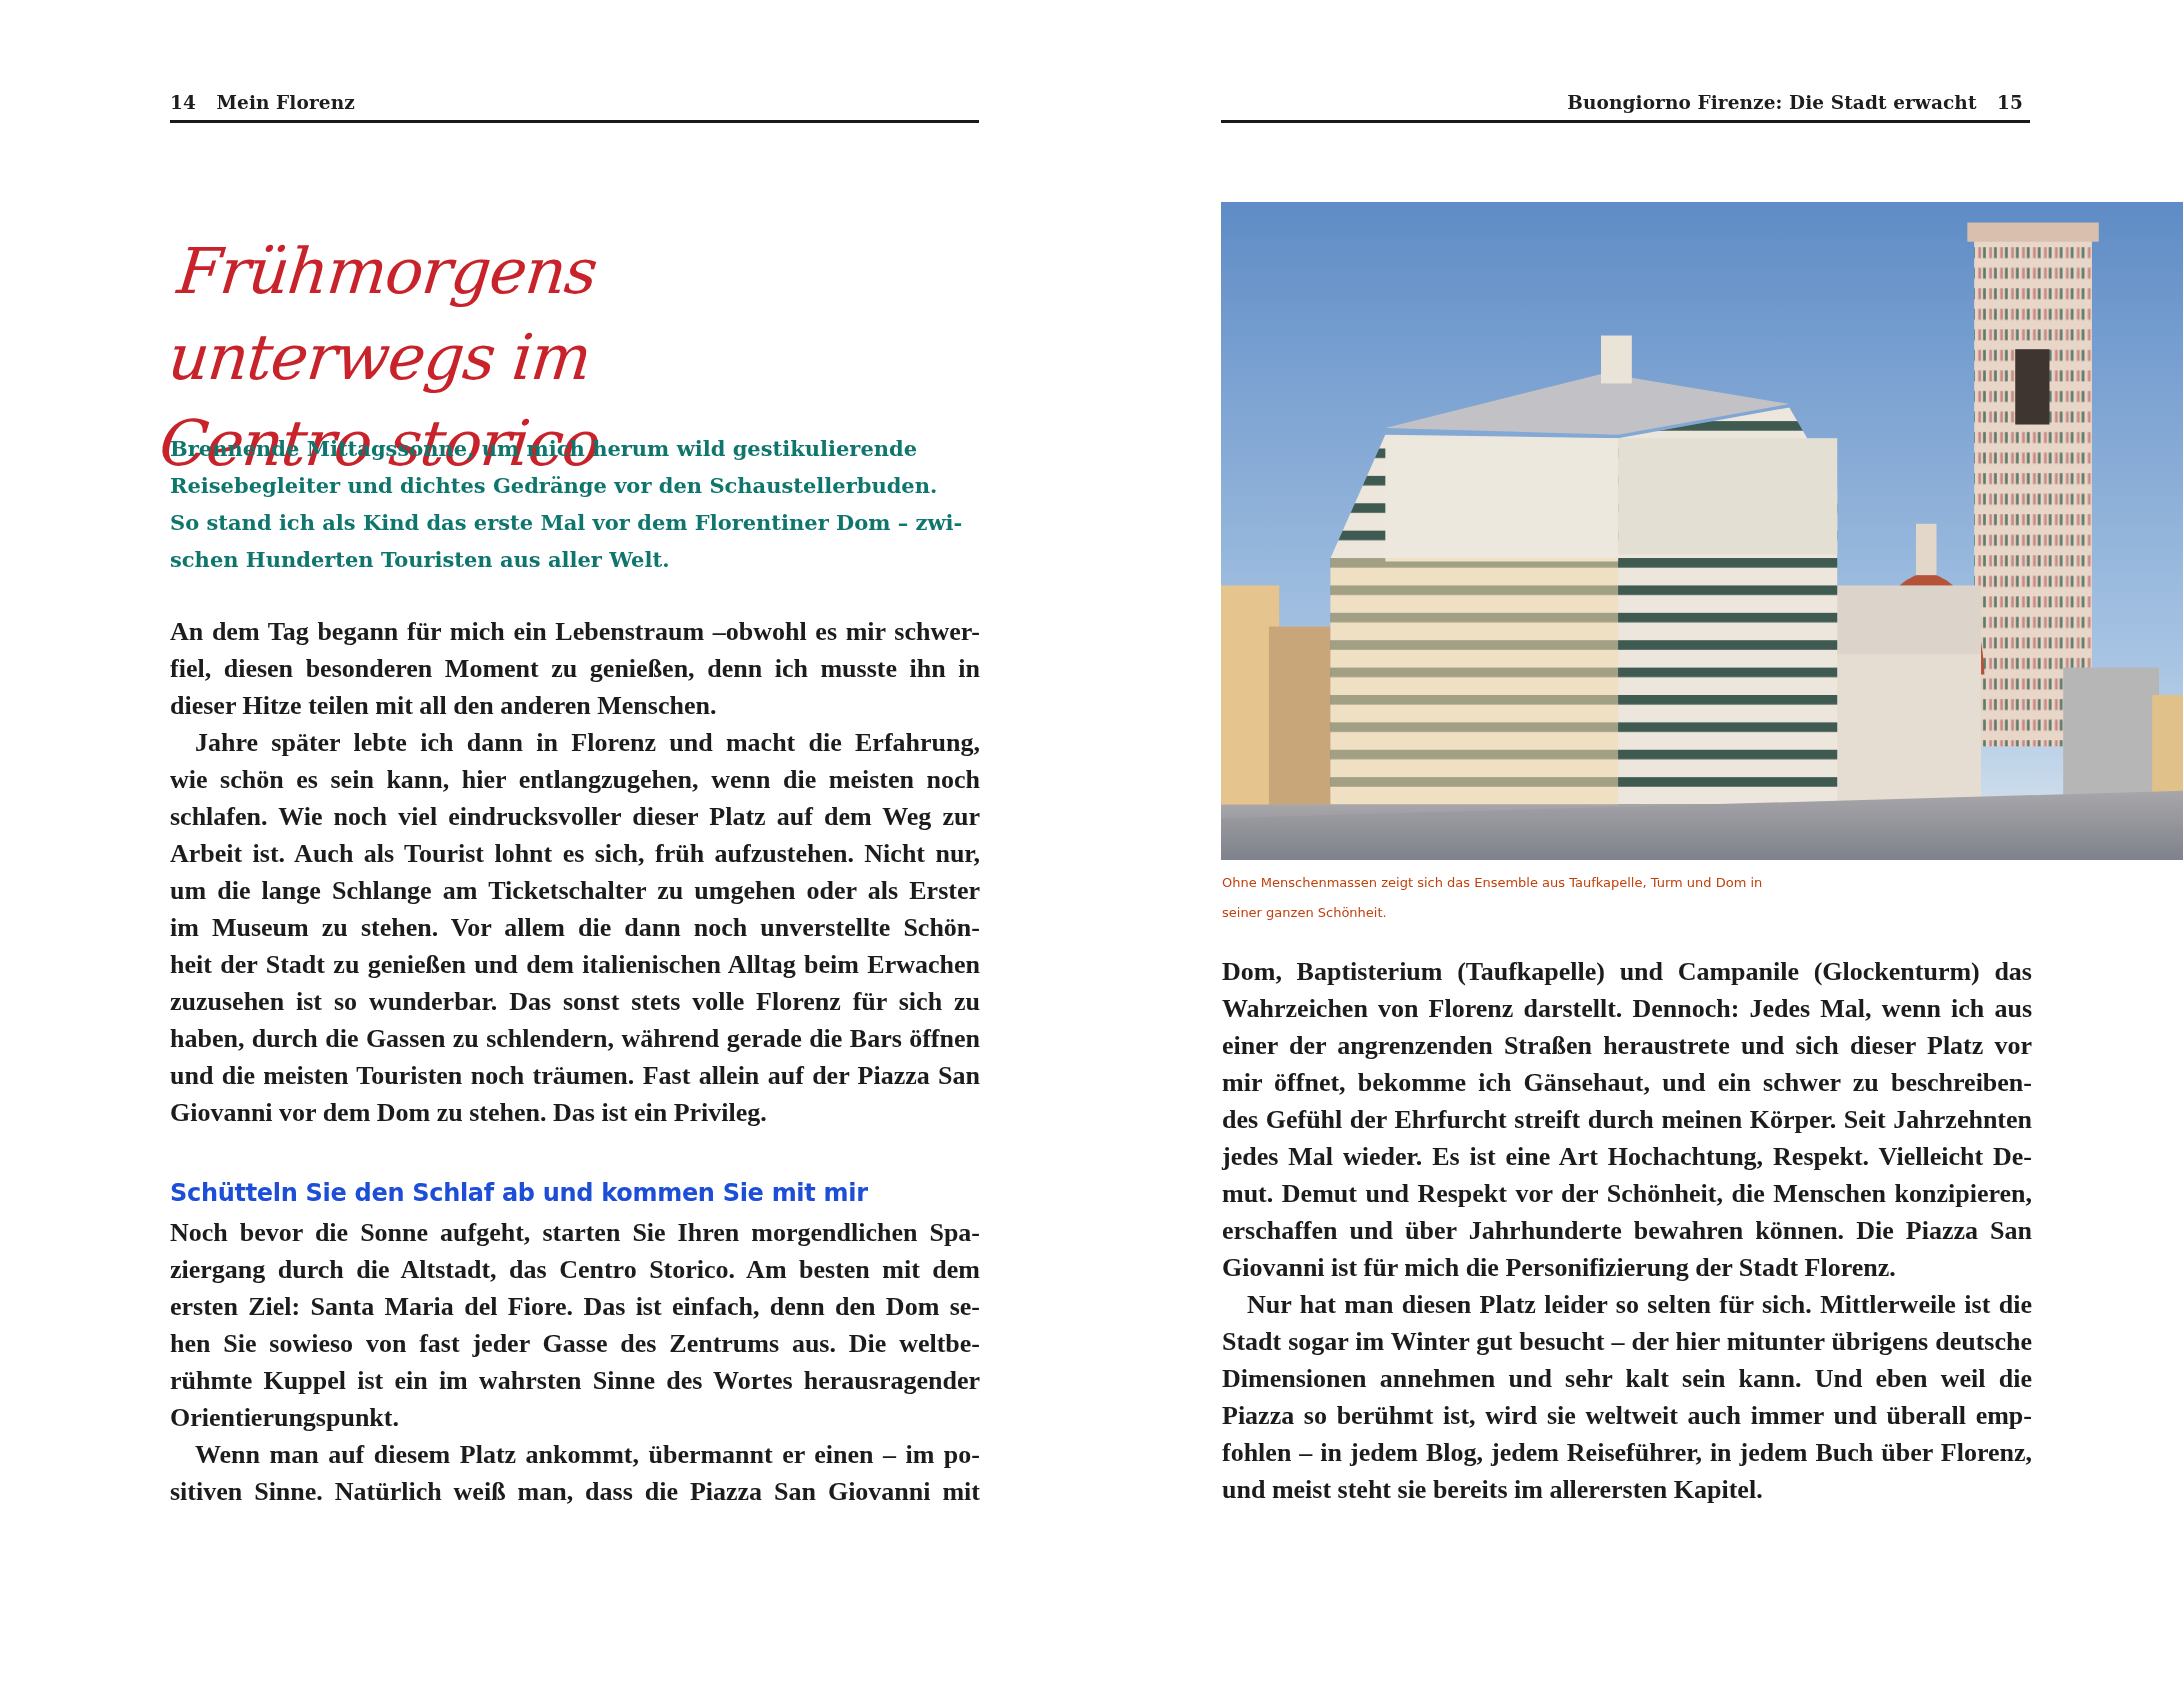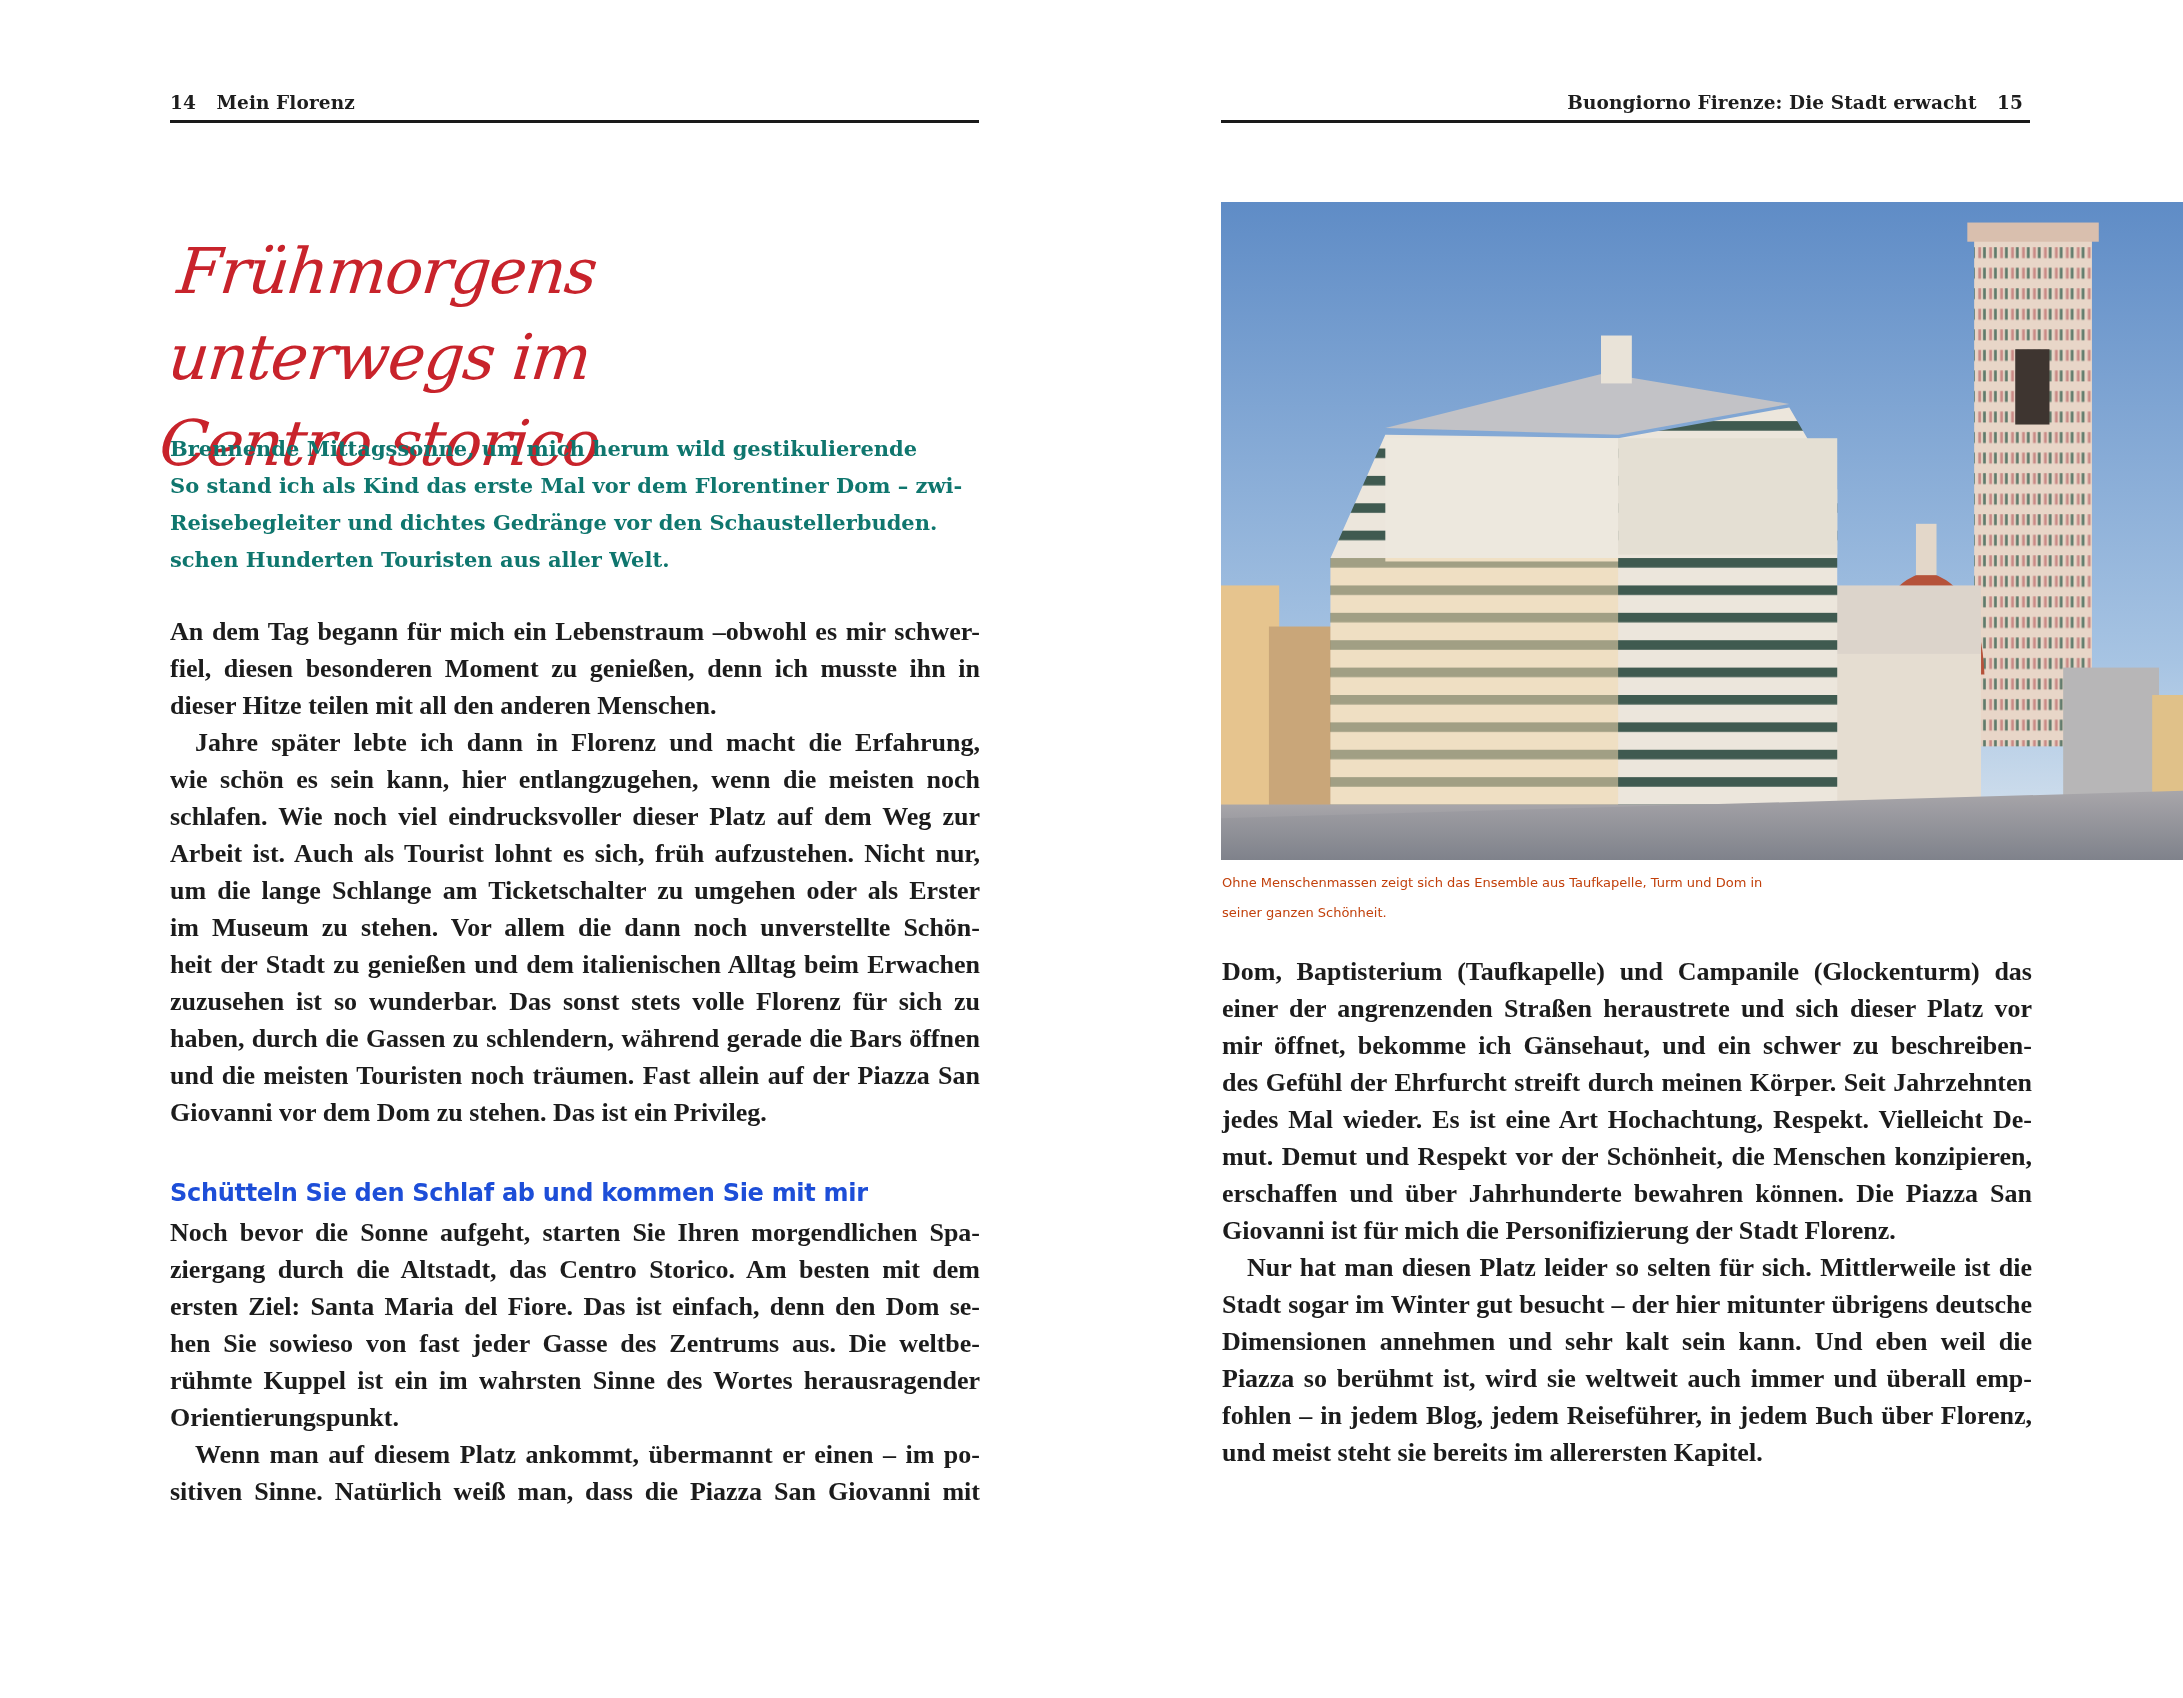--- a/index.html
+++ b/index.html
@@ -75,22 +75,22 @@
   </div>
   <div class="rule left"></div>
 
   <h1 class="chapter-title" style="margin:0;">
     <span>Frühmorgens unterwegs im</span>
     <span>Centro storico</span>
   </h1>
 
   <div class="lead">
     <span>Brennende Mittagssonne, um mich herum wild gestikulierende</span>
+    <span>Reisebegleiter und dichtes Gedränge vor den Schaustellerbuden.</span>
     <span>So stand ich als Kind das erste Mal vor dem Florentiner Dom – zwi-</span>
-    <span>Reisebegleiter und dichtes Gedränge vor den Schaustellerbuden.</span>
     <span>schen Hunderten Touristen aus aller Welt.</span>
   </div>
 
   <div class="body-text" style="left:153px; top:613px;">
     <span class="line">An dem Tag begann für mich ein Lebenstraum –obwohl es mir schwer-</span>
     <span class="line">fiel, diesen besonderen Moment zu genießen, denn ich musste ihn in</span>
     <span class="line last">dieser Hitze teilen mit all den anderen Menschen.</span>
     <span class="line indent">Jahre später lebte ich dann in Florenz und macht die Erfahrung,</span>
     <span class="line">wie schön es sein kann, hier entlangzugehen, wenn die meisten noch</span>
     <span class="line">schlafen. Wie noch viel eindrucksvoller dieser Platz auf dem Weg zur</span>
@@ -180,20 +180,21 @@
     </svg>
   </div>
 
   <div class="caption">
     <span>Ohne Menschenmassen zeigt sich das Ensemble aus Taufkapelle, Turm und Dom in</span>
     <span>seiner ganzen Schönheit.</span>
   </div>
 
   <div class="body-text" style="left:130px; top:953px;">
     <span class="line">Dom, Baptisterium (Taufkapelle) und Campanile (Glockenturm) das</span>
+    <span class="line">Wahrzeichen von Florenz darstellt. Dennoch: Jedes Mal, wenn ich aus</span>
     <span class="line">einer der angrenzenden Straßen heraustrete und sich dieser Platz vor</span>
     <span class="line">mir öffnet, bekomme ich Gänsehaut, und ein schwer zu beschreiben-</span>
     <span class="line">des Gefühl der Ehrfurcht streift durch meinen Körper. Seit Jahrzehnten</span>
     <span class="line">jedes Mal wieder. Es ist eine Art Hochachtung, Respekt. Vielleicht De-</span>
     <span class="line">mut. Demut und Respekt vor der Schönheit, die Menschen konzipieren,</span>
     <span class="line">erschaffen und über Jahrhunderte bewahren können. Die Piazza San</span>
     <span class="line last">Giovanni ist für mich die Personifizierung der Stadt Florenz.</span>
     <span class="line indent">Nur hat man diesen Platz leider so selten für sich. Mittlerweile ist die</span>
     <span class="line">Stadt sogar im Winter gut besucht – der hier mitunter übrigens deutsche</span>
     <span class="line">Dimensionen annehmen und sehr kalt sein kann. Und eben weil die</span>

